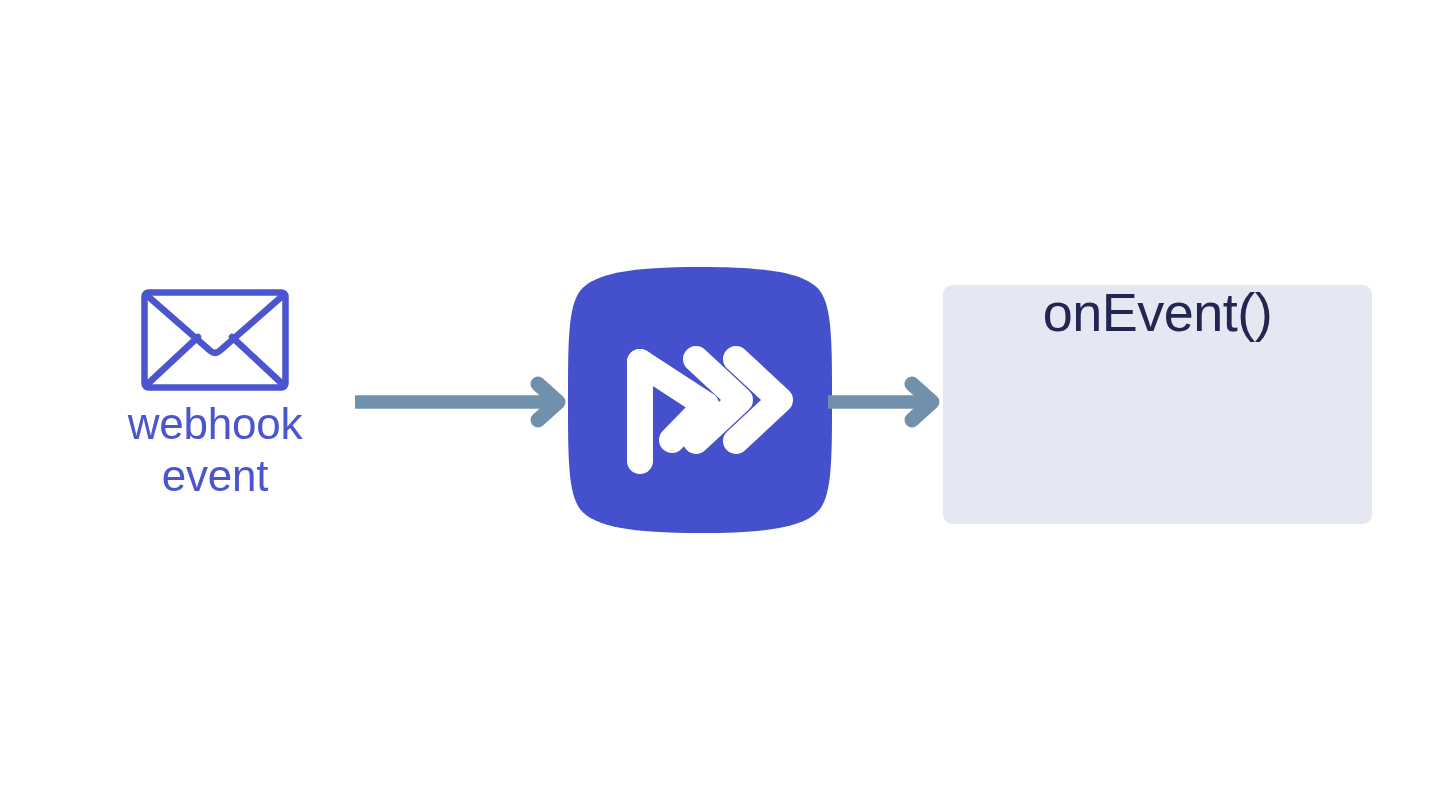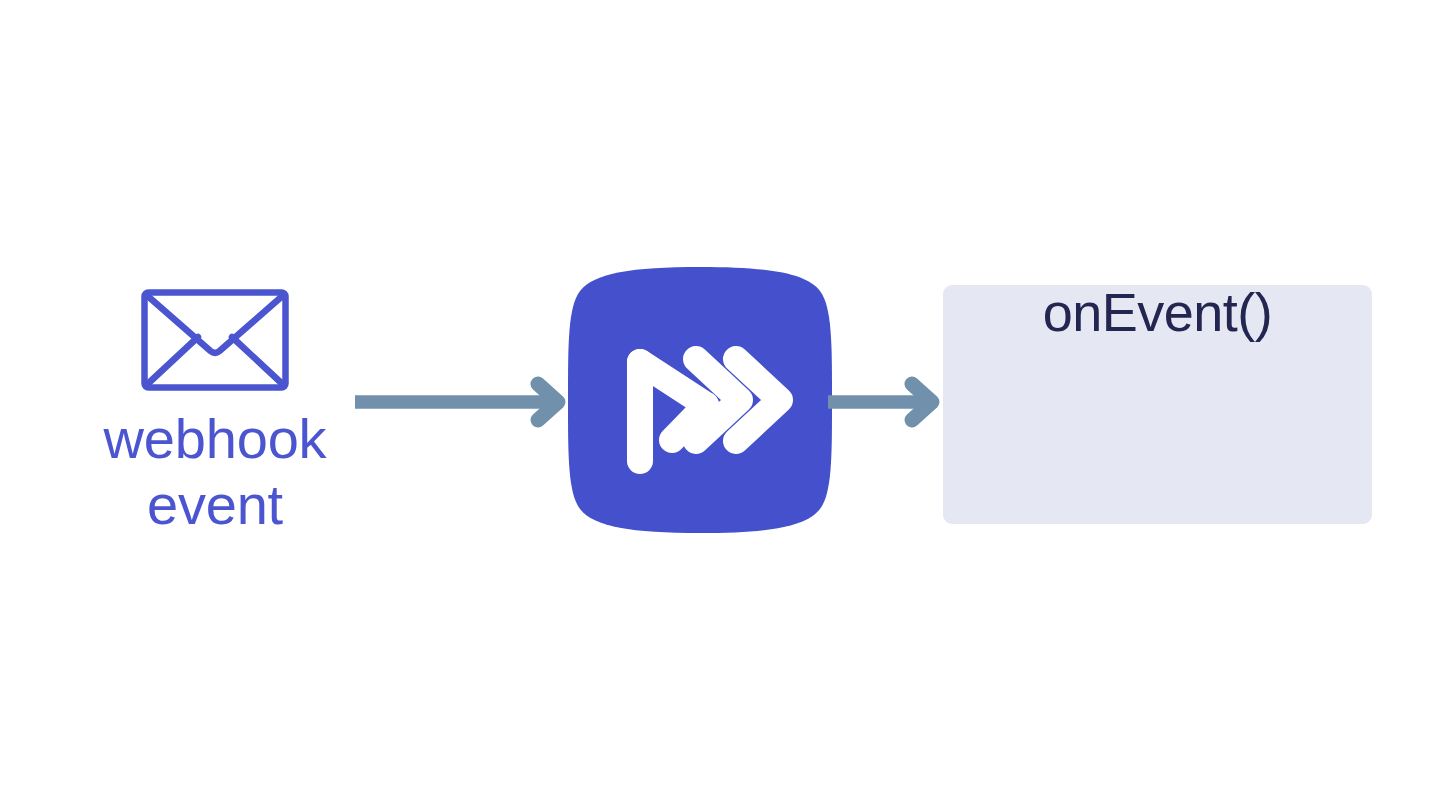--- a/index.html
+++ b/index.html
@@ -30,24 +30,24 @@
     display: flex;
     flex-direction: column;
     align-items: center;
   }
   .envelope-icon {
     display: block;
     width: 150px;
     height: 104px;
   }
   .source-label {
-    margin-top: 14px;
+    margin-top: 6px;
     color: #4a55cf;
     font-family: "Liberation Sans", sans-serif;
-    font-size: 56px;
+    font-size: 44px;
     line-height: 1.18;
     font-weight: 400;
     text-align: center;
     letter-spacing: -0.2px;
     white-space: pre-line;
   }
 
   
   .arrow {
     position: absolute;

